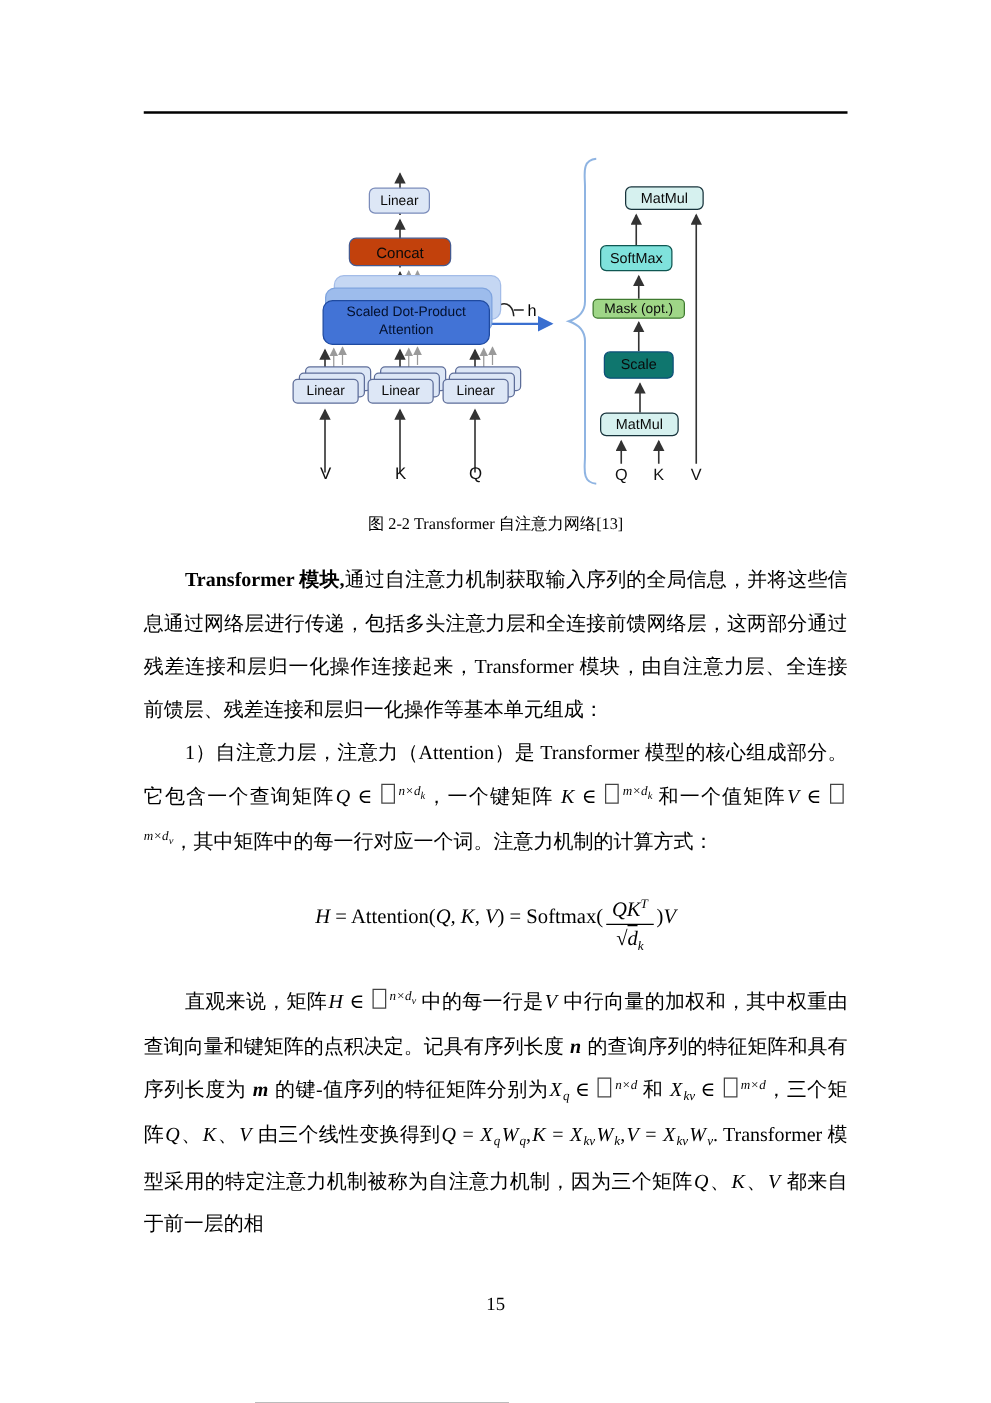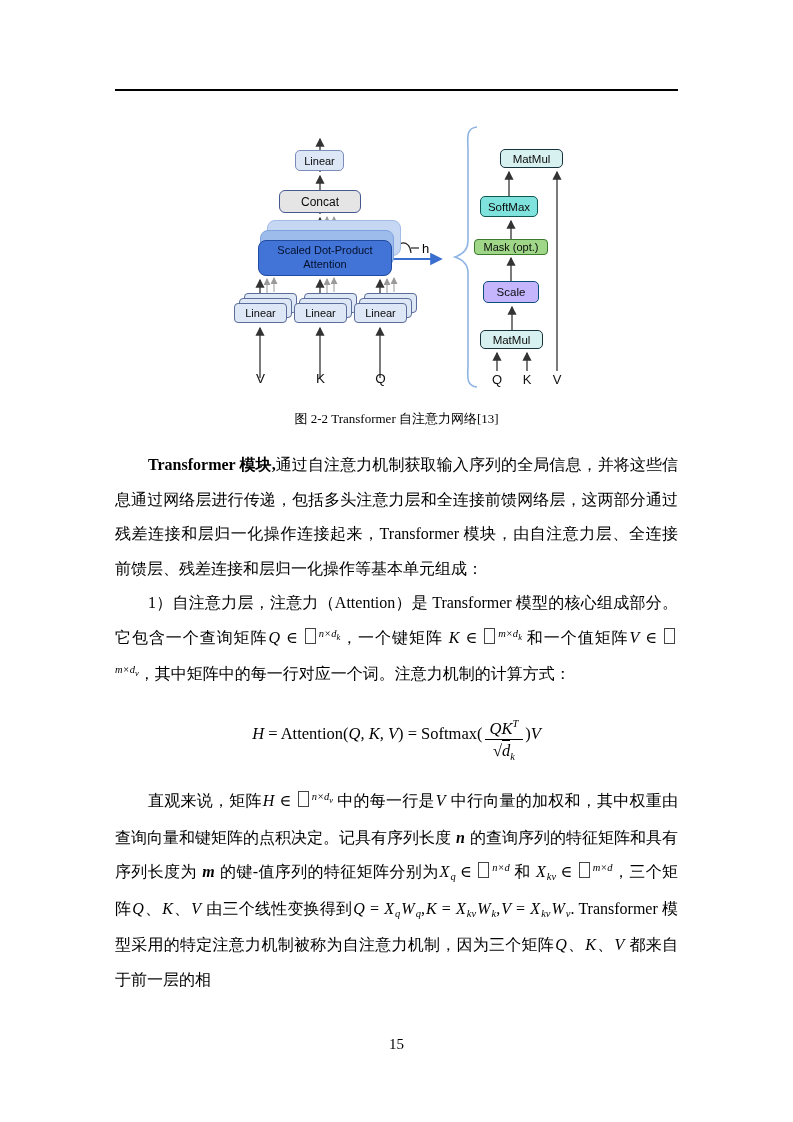--- a/index.html
+++ b/index.html
@@ -6,32 +6,32 @@
   #page{position:relative;width:793px;height:1122px;background:#ffffff;margin:0 auto;overflow:hidden;
         font-family:"Liberation Serif","DejaVu Serif",serif;color:#000;}
   .abs{position:absolute;}
   #header-rule{left:115px;top:89px;width:563px;height:2px;background:#000;}
 
   
   #fig-svg{left:0;top:0;width:793px;height:440px;}
   .fbox{position:absolute;box-sizing:border-box;display:flex;align-items:center;justify-content:center;
         font-family:"Liberation Sans","DejaVu Sans",sans-serif;color:#0a0a0a;text-align:center;}
   .b-linear-top{left:295px;top:150px;width:49px;height:21px;background:#dde7f6;border:1.5px solid #7b8cba;border-radius:5px;font-size:11px;}
-  .b-concat{left:279px;top:190px;width:82px;height:23px;background:#e5e5e5;border:1.5px solid #44598f;border-radius:6px;font-size:12px;}
+  .b-concat{left:279px;top:190px;width:82px;height:23px;background:#c2410c;border:1.5px solid #44598f;border-radius:6px;font-size:12px;}
   .b-attn-b2{left:267px;top:220px;width:134px;height:36px;background:#c5d7f3;border:1px solid #a3bce8;border-radius:8px;}
   .b-attn-b1{left:260px;top:230px;width:134px;height:36px;background:#9dbcec;border:1px solid #7ea3de;border-radius:8px;}
   .b-attn{left:258px;top:240px;width:134px;height:36px;background:#4273d6;border:1.5px solid #1f4aa0;border-radius:8px;
           font-size:11px;line-height:1.25;color:#03102c;}
   .b-linear{width:53px;height:20px;background:#dde7f6;border:1.2px solid #5d6d99;border-radius:4px;font-size:11px;}
   .lab{position:absolute;width:53px;text-align:center;font-family:"Liberation Sans","DejaVu Sans",sans-serif;font-size:13.5px;color:#111;}
   .lab-r{position:absolute;width:20px;text-align:center;font-family:"Liberation Sans","DejaVu Sans",sans-serif;font-size:13px;color:#111;}
   .b-mm-top{left:500px;top:149px;width:63px;height:19px;background:#d6f1ef;border:1.5px solid #17333b;border-radius:5px;font-size:11.5px;}
   .b-softmax{left:480px;top:196px;width:58px;height:21px;background:#7fe2dc;border:1.5px solid #0f5752;border-radius:5px;font-size:11.5px;}
   .b-mask{left:474px;top:239px;width:74px;height:16px;background:#9fd687;border:1.5px solid #3e7a2e;border-radius:4px;font-size:11px;}
-  .b-scale{left:483px;top:281px;width:56px;height:22px;background:#c4b5fd;border:1.5px solid #0d4f79;border-radius:5px;font-size:11.5px;}
+  .b-scale{left:483px;top:281px;width:56px;height:22px;background:#0f766e;border:1.5px solid #0d4f79;border-radius:5px;font-size:11.5px;}
   .b-mm-bot{left:480px;top:330px;width:63px;height:19px;background:#d6f1ef;border:1.5px solid #17333b;border-radius:5px;font-size:11.5px;}
 
   #caption{left:0;top:410px;width:793px;text-align:center;font-size:13px;}
 
   
   #text-flow{left:115px;top:448px;width:563px;font-size:16px;line-height:34.5px;text-align:justify;}
   #text-flow p{margin:0;text-indent:33px;}
   .r-b{font-weight:bold;}
   .r-i{font-style:italic;padding:0 1px;}
   .r-bi{font-weight:bold;font-style:italic;padding:0 1px;}

